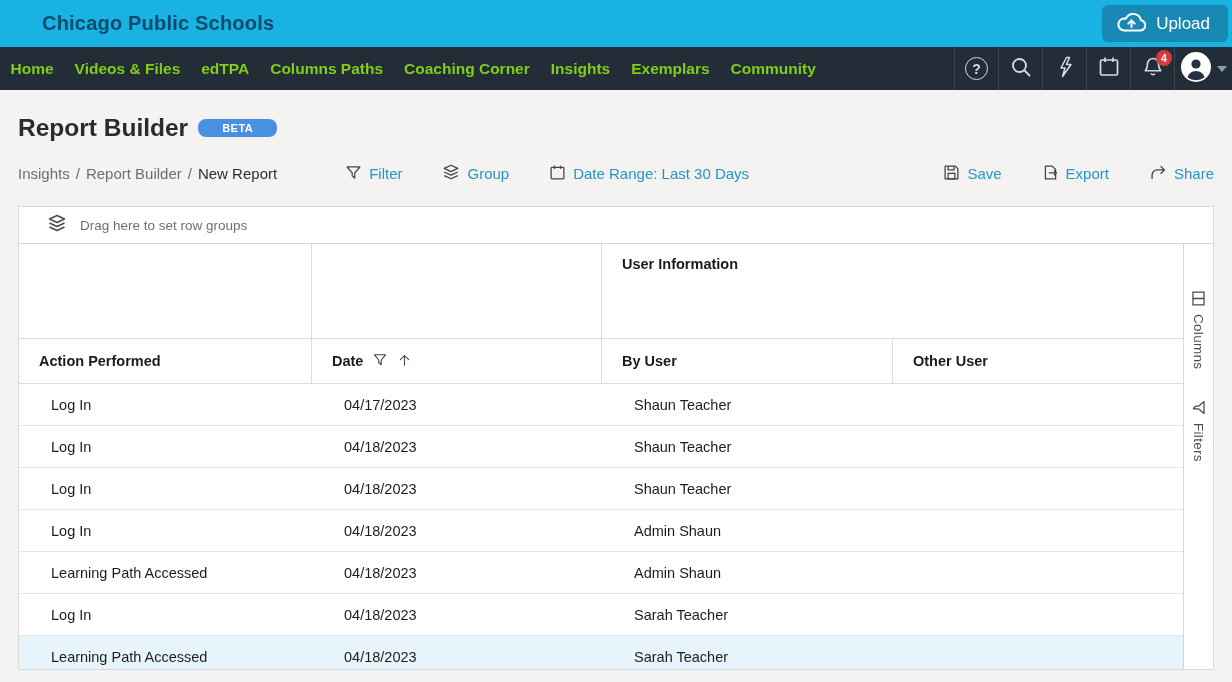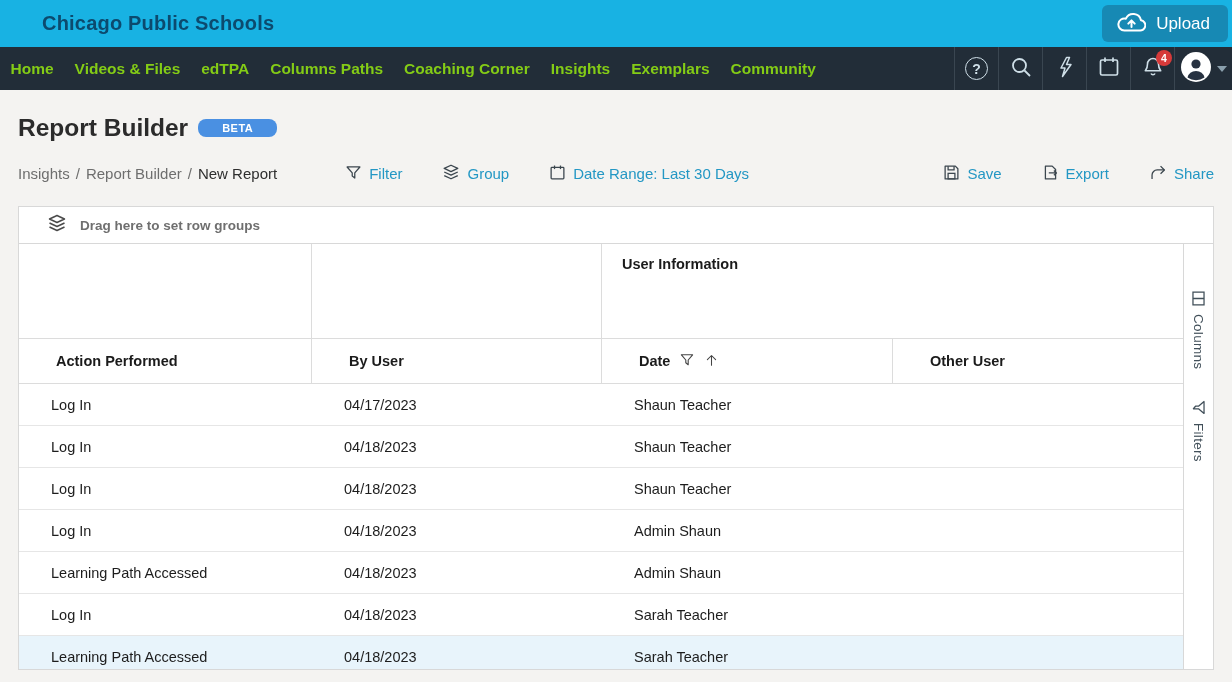--- a/index.html
+++ b/index.html
@@ -41,33 +41,33 @@
   .breadcrumb { color:#6e6e6e; display:flex; align-items:center; white-space:nowrap; }
   .crumb-sep { margin:0 6px; }
   .crumb-current { color:#2e2e2e; }
   .tool-group { display:flex; gap:40px; margin-left:68px; }
   .tool-group-right { margin-left:auto; gap:40px; }
   .action-btn { display:flex; align-items:center; gap:7px; color:var(--link,#2397c4); cursor:pointer; white-space:nowrap; }
   .action-btn svg { stroke:#3b464e; fill:none; stroke-width:1.5; }
 
   
   .grid-wrap { margin-top:22px; background:#fff; border:1px solid #d8d8d8; height:464px; display:flex; flex-direction:column; overflow:hidden; }
-  .drag-row { height:37px; border-bottom:1px solid #d8d8d8; display:flex; align-items:center; padding-left:28px; gap:13px; flex:none;font-weight:bold; }
+  .drag-row { height:37px; border-bottom:1px solid #d8d8d8; display:flex; align-items:center; padding-left:28px; gap:13px; flex:none; }
   .drag-row svg { stroke:#4a4a4a; fill:none; stroke-width:1.5; }
   .drag-hint { color:#6f6f6f; font-size:13.5px; }
 
   .grid-body { flex:1; display:flex; min-height:0; }
   .grid-area { flex:1; display:flex; flex-direction:column; min-width:0; }
 
   .group-row { height:95px; display:grid; grid-template-columns:293px 290px 1fr; border-bottom:1px solid #dcdcdc; flex:none; }
   .group-cell { border-right:1px solid #dcdcdc; }
   .group-cell-label { border-right:none; padding:12px 0 0 20px; font-weight:bold; font-size:14.5px; color:#1b1b1b; }
 
   .header-row { height:45px; display:grid; grid-template-columns:293px 290px 291px 1fr; border-bottom:1px solid #dcdcdc; flex:none; }
-  .header-cell { display:flex; align-items:center; padding-left:37px; font-weight:bold; font-size:14.5px; color:#1b1b1b; border-right:1px solid #dcdcdc; gap:9px; }
+  .header-cell { display:flex; align-items:center; padding-left:20px; font-weight:bold; font-size:14.5px; color:#1b1b1b; border-right:1px solid #dcdcdc; gap:9px; }
   .header-cell:last-child { border-right:none; }
   .header-cell svg { stroke:#444; fill:none; stroke-width:1.4; }
 
   .rows { flex:1; overflow:hidden; }
   .row { height:42px; display:grid; grid-template-columns:293px 290px 291px 1fr; border-bottom:1px solid #e6e6e6; background:#fff; cursor:default; }
   .row-highlight { background:var(--row-highlight,#e8f4fb); }
   .cell { display:flex; align-items:center; padding-left:32px; font-size:14.5px; color:#1d1d1d; }
 
   
   .side-strip { width:30px; border-left:1px solid #d8d8d8; background:#fff; display:flex; flex-direction:column; align-items:center; padding-top:46px; gap:30px; flex:none; }
@@ -250,36 +250,36 @@
           <div class="group-cell"></div>
           <div class="group-cell"></div>
           <div class="group-cell group-cell-label">User Information</div>
         </div>
 
         <div class="header-row">
           <div class="header-cell">
             <span>Action Performed</span>
           </div>
           <div class="header-cell">
-            <span>By User</span>
-          </div>
-          <div class="header-cell">
             <span>Date</span>
             <span>
               <svg width="16" height="16" viewBox="0 0 20 20">
                   <path d="M3 3.5 h14 l-5.5 6.5 v6 l-3-2.5 v-3.5 z" stroke-linejoin="round"></path>
                 </svg>
             </span>
             <span>
               <svg width="15" height="16" viewBox="0 0 20 20">
                   <path d="M10 17 V4 M4.5 9.5 L10 4 l5.5 5.5" stroke-linejoin="round" stroke-linecap="round"></path>
                 </svg>
             </span>
           </div>
           <div class="header-cell">
+            <span>By User</span>
+          </div>
+          <div class="header-cell">
             <span>Other User</span>
           </div>
         </div>
 
         <div class="rows">
           <div class="row">
             <div class="cell">Log In</div>
             <div class="cell">04/17/2023</div>
             <div class="cell">Shaun Teacher</div>
             <div class="cell"></div>

